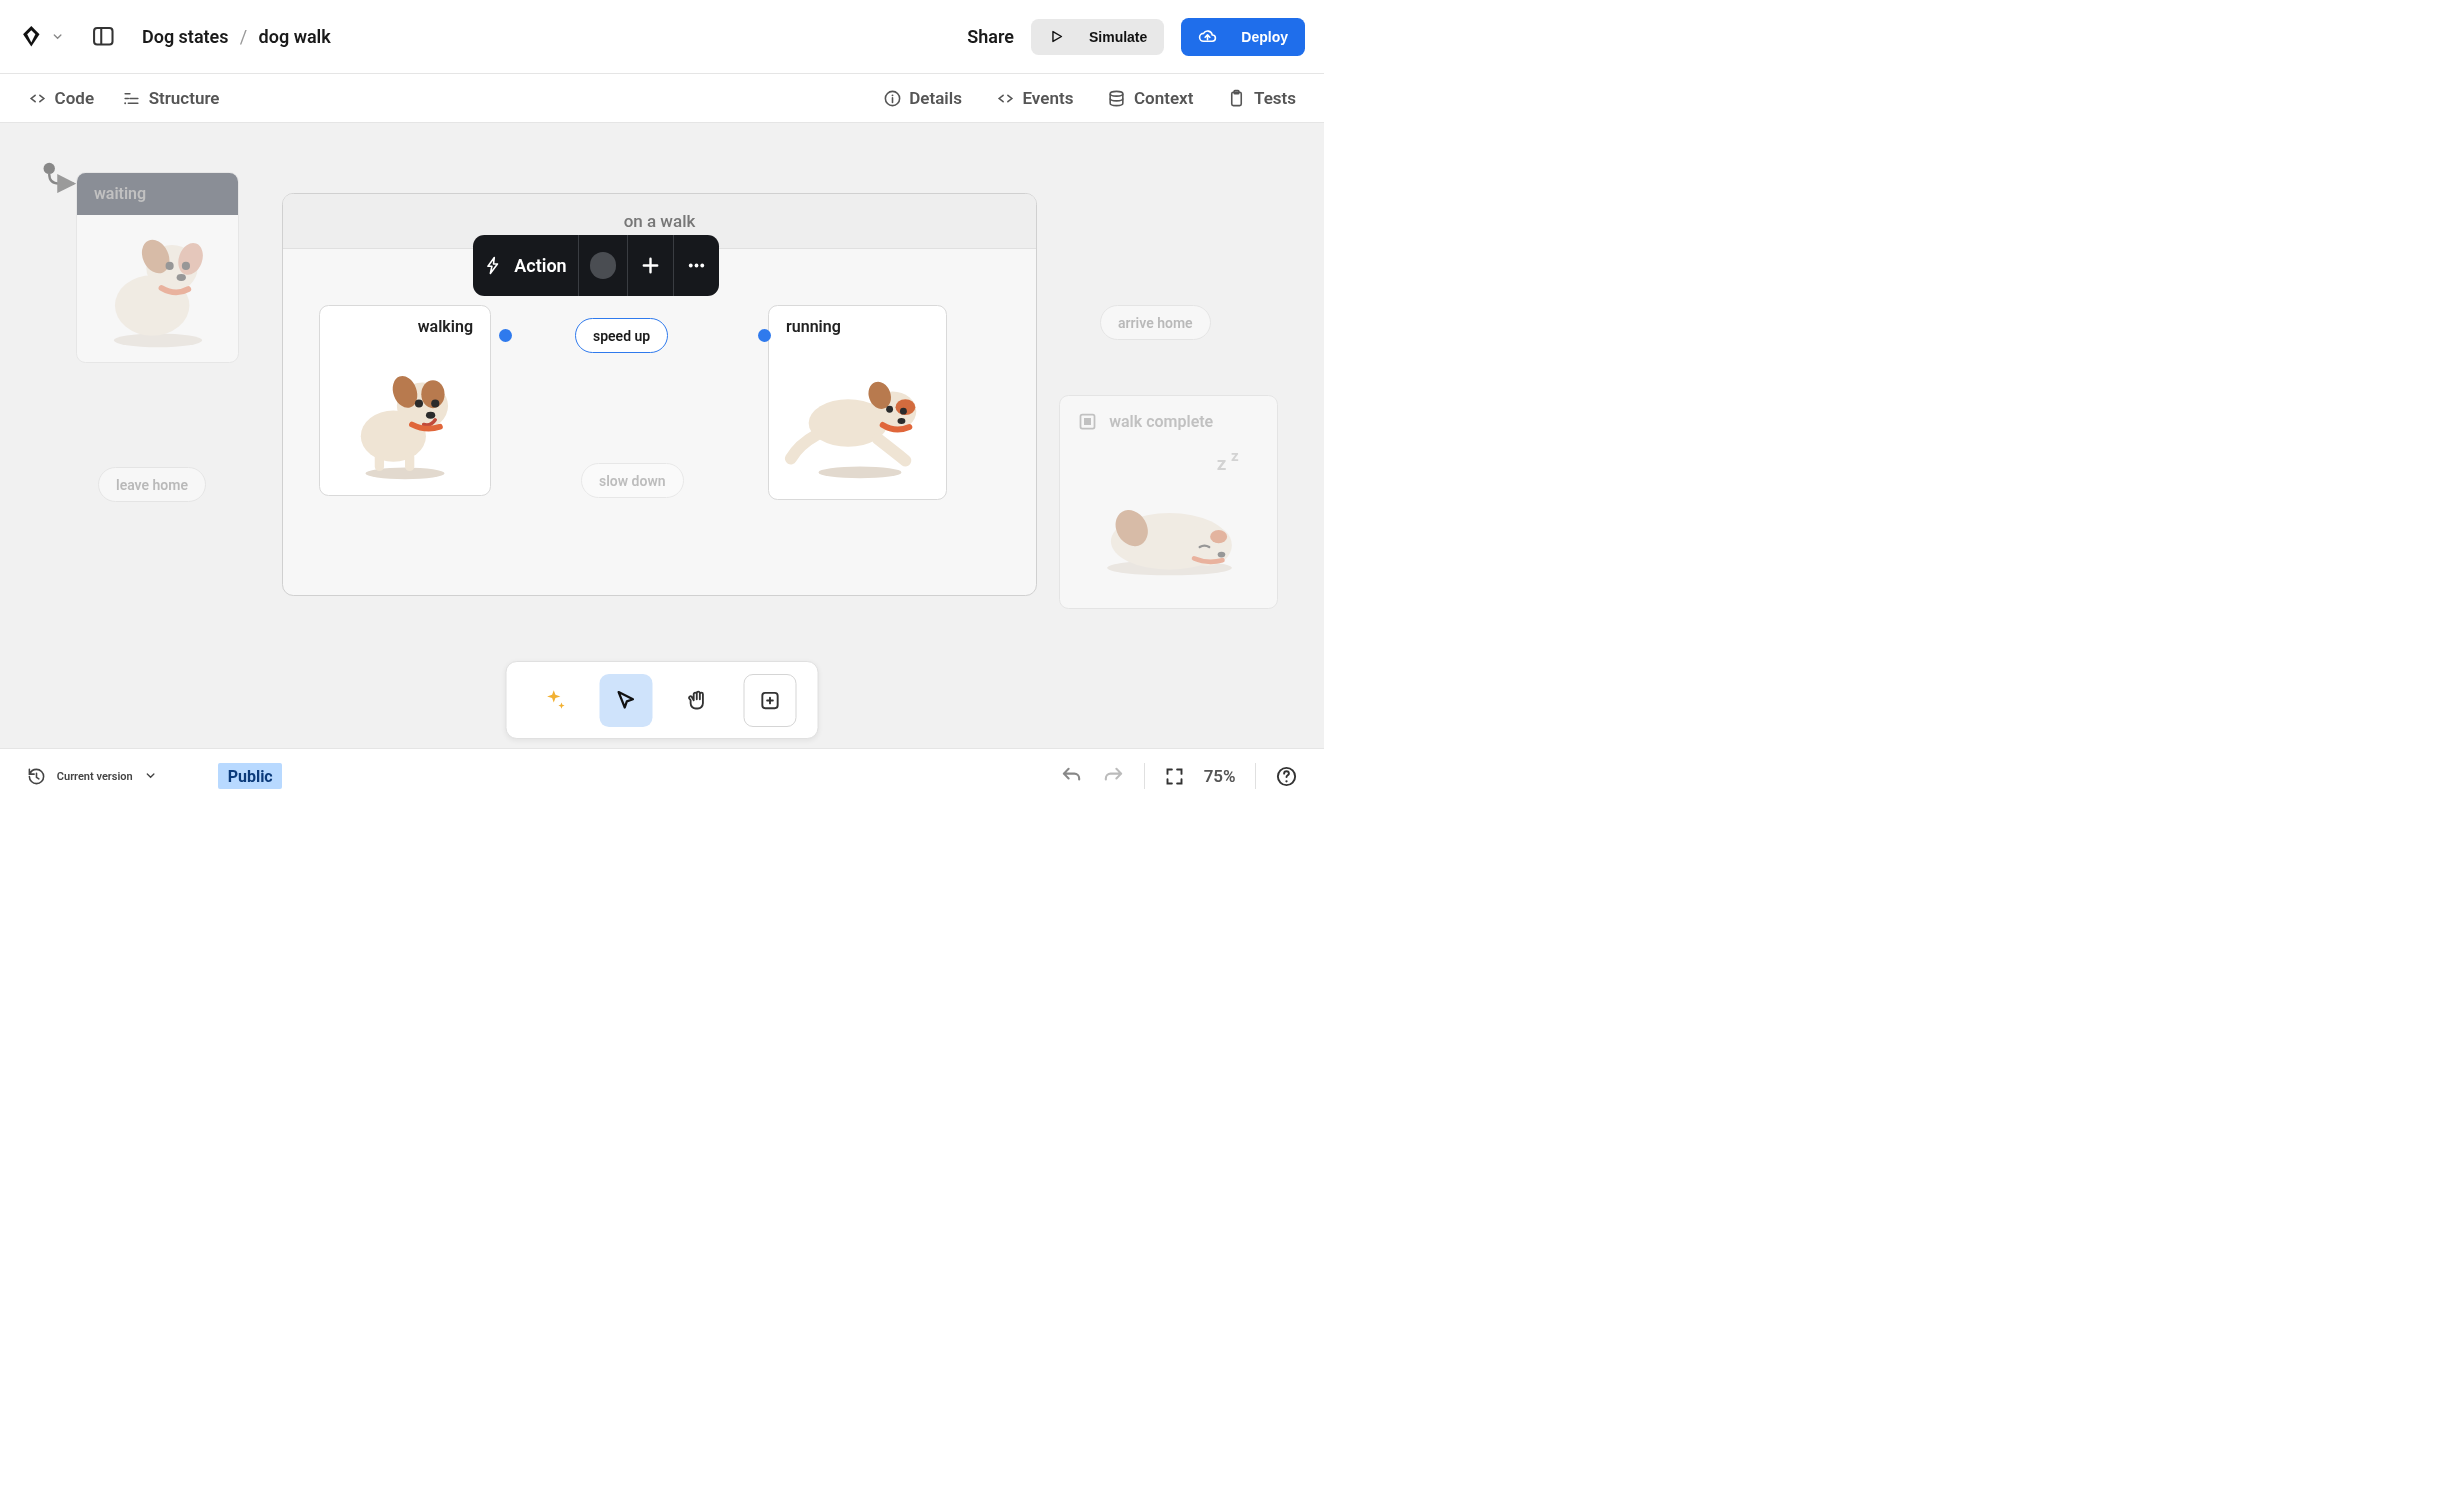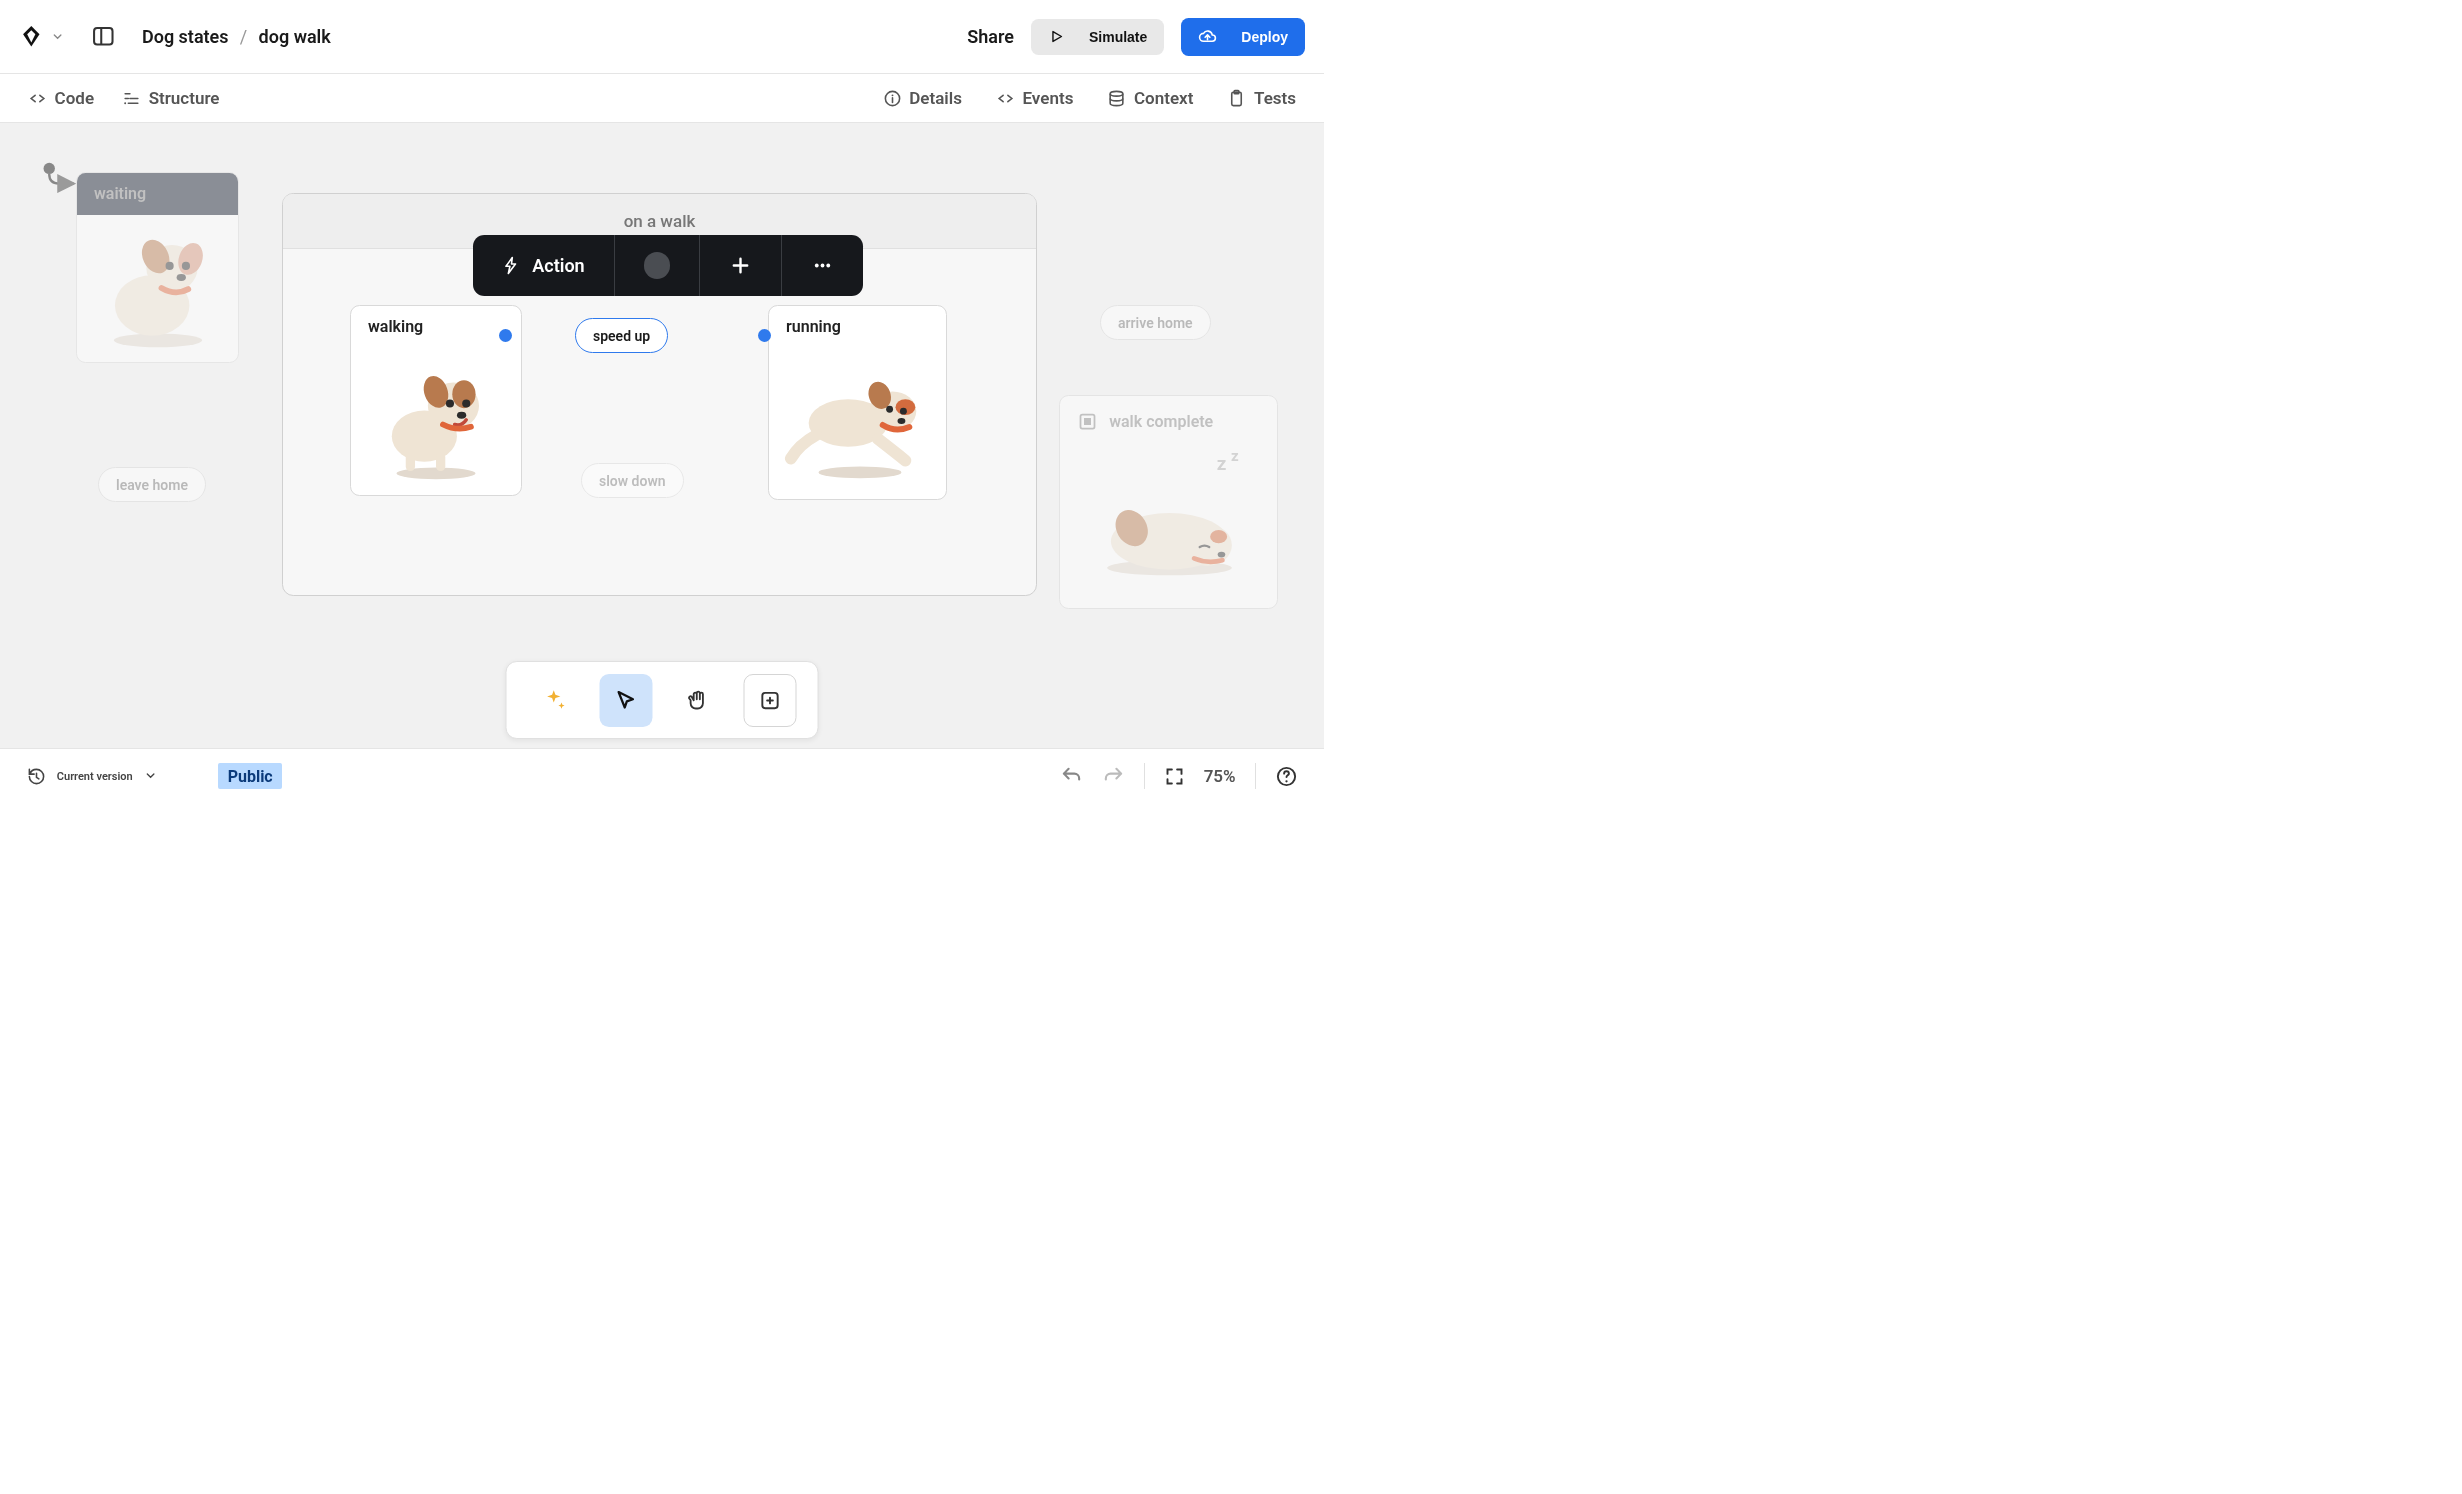--- a/index.html
+++ b/index.html
@@ -113,21 +113,21 @@
 
 
 .action-bar {
   position: absolute;
   background: #16181c; color: #fff; border-radius: 11.3px;
   display: flex; align-items: center;
   height: 61px;
 }
 .action-bar .seg {
   display: flex; align-items: center; gap: 11.3px;
-  padding: 0 29px; height: 100%;
+  padding: 0 11px; height: 100%;
   border-right: 0.9px solid #3a3d42;
 }
 .action-bar .seg:last-child { border-right: none; }
 .action-label { font-size: 18px; font-weight: 600; }
 .circle-fill {
   width: 26.5px; height: 26.5px; border-radius: 50%; background: #4a4d52;
 }
 
 
 .tool-rack {
@@ -319,21 +319,21 @@
   </div>
 
   <div class="pill faded-p" style="left:98px; top:344px;">
     <span>leave home</span>
   </div>
 
   <div class="compound" style="left:282px; top:70px; width:755px; height:403px;">
     <div class="compound-header">on a walk</div>
   </div>
 
-  <div class="state-card" style="left:350px; top:182px; width:172px;">
+  <div class="state-card" style="left:319px; top:182px; width:172px;text-align:right;">
     <div class="state-header">walking</div>
     <div class="state-body">
       <svg class="dog-svg" viewBox="0 0 120 110">
         <ellipse cx="60" cy="100" rx="34" ry="5" fill="#e2d9ce"></ellipse>
         <ellipse cx="50" cy="68" rx="28" ry="22" fill="#efe4d4"></ellipse>
         <ellipse cx="75" cy="42" rx="22" ry="20" fill="#efe4d4"></ellipse>
         <ellipse cx="84" cy="32" rx="10" ry="12" fill="#b87a4e"></ellipse>
         <ellipse cx="60" cy="30" rx="10" ry="14" fill="#b87a4e" transform="rotate(-20 60 30)"></ellipse>
         <circle cx="72" cy="40" r="3.5" fill="#2b2b2b"></circle>
         <circle cx="86" cy="40" r="3.5" fill="#2b2b2b"></circle>

